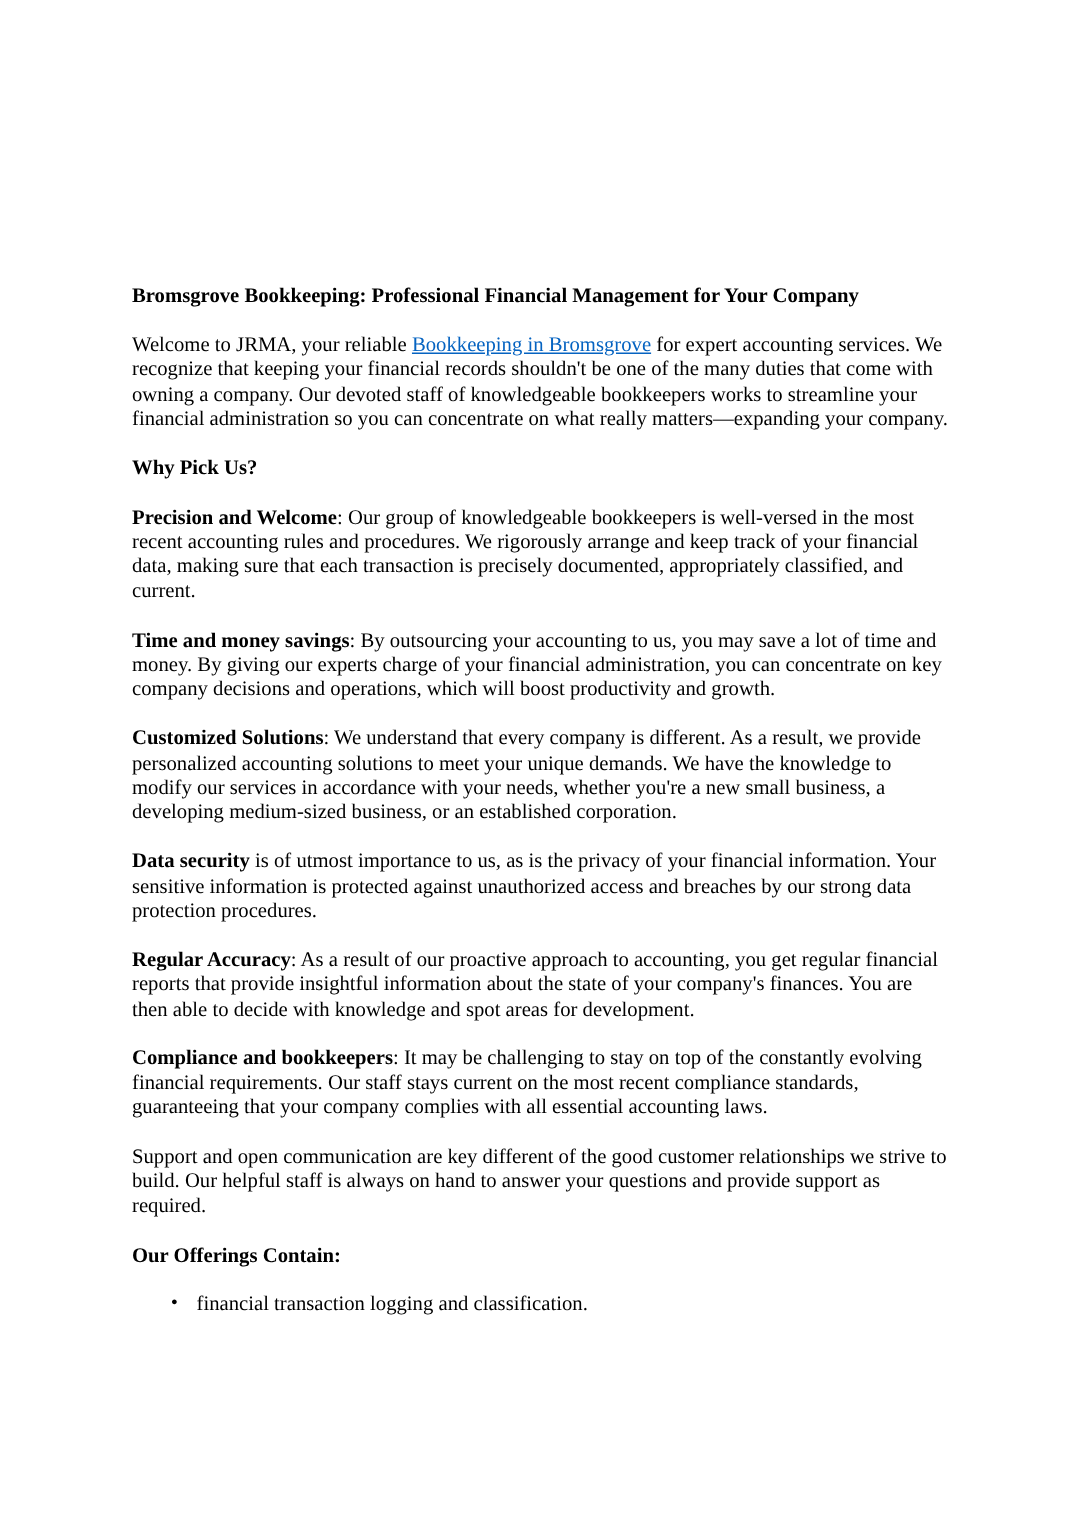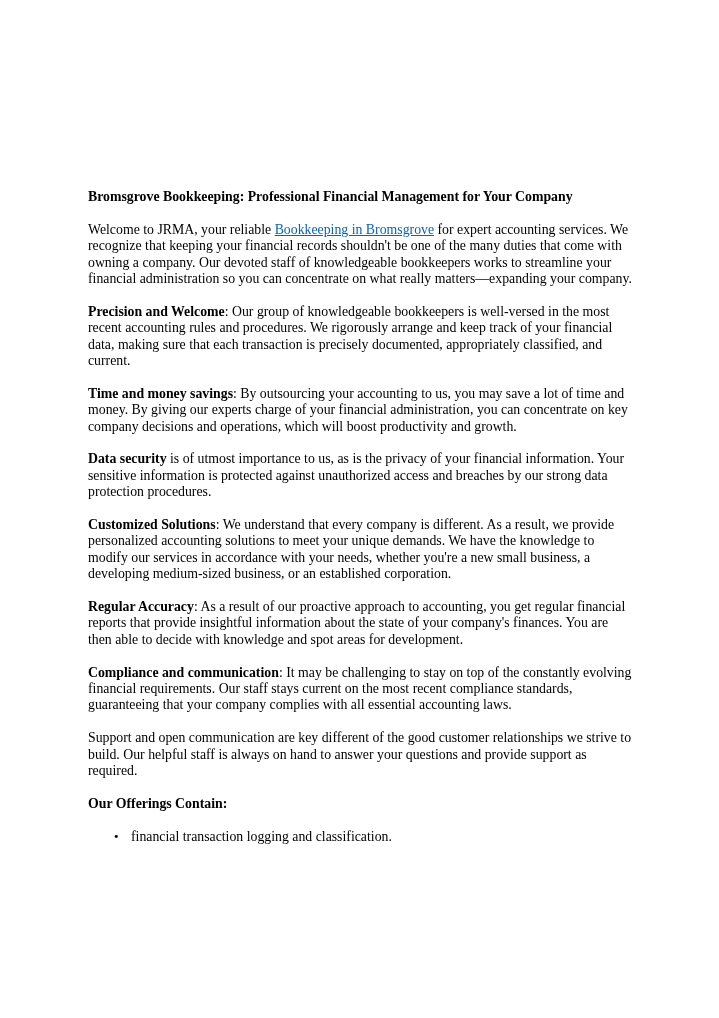--- a/index.html
+++ b/index.html
@@ -67,32 +67,33 @@
 </head>
 <body>
 
 <div class="page">
   <div class="doc">
 
     <h1 class="doc-title">Bromsgrove Bookkeeping: Professional Financial Management for Your Company</h1>
 
     <p><span>Welcome to JRMA, your reliable </span><a class="doc-link">Bookkeeping in Bromsgrove</a><span> for expert accounting services. We recognize that keeping your financial records shouldn't be one of the many duties that come with owning a company. Our devoted staff of knowledgeable bookkeepers works to streamline your financial administration so you can concentrate on what really matters—expanding your company.</span></p>
 
+    <h2 class="doc-heading">Why Pick Us?</h2>
 
     <p><span class="bold-lead">Precision and Welcome</span><span>: Our group of knowledgeable bookkeepers is well-versed in the most recent accounting rules and procedures. We rigorously arrange and keep track of your financial data, making sure that each transaction is precisely documented, appropriately classified, and current.</span></p>
 
     <p><span class="bold-lead">Time and money savings</span><span>: By outsourcing your accounting to us, you may save a lot of time and money. By giving our experts charge of your financial administration, you can concentrate on key company decisions and operations, which will boost productivity and growth.</span></p>
 
+    <p><span class="bold-lead">Customized Solutions</span><span>: We understand that every company is different. As a result, we provide personalized accounting solutions to meet your unique demands. We have the knowledge to modify our services in accordance with your needs, whether you're a new small business, a developing medium-sized business, or an established corporation.</span></p>
+
     <p><span class="bold-lead">Data security</span><span> is of utmost importance to us, as is the privacy of your financial information. Your sensitive information is protected against unauthorized access and breaches by our strong data protection procedures.</span></p>
-
-    <p><span class="bold-lead">Customized Solutions</span><span>: We understand that every company is different. As a result, we provide personalized accounting solutions to meet your unique demands. We have the knowledge to modify our services in accordance with your needs, whether you're a new small business, a developing medium-sized business, or an established corporation.</span></p>
 
     <p><span class="bold-lead">Regular Accuracy</span><span>: As a result of our proactive approach to accounting, you get regular financial reports that provide insightful information about the state of your company's finances. You are then able to decide with knowledge and spot areas for development.</span></p>
 
-    <p><span class="bold-lead">Compliance and communication</span><span>: It may be challenging to stay on top of the constantly evolving financial requirements. Our staff stays current on the most recent compliance standards, guaranteeing that your company complies with all essential accounting laws.</span></p>
+    <p><span class="bold-lead">Compliance and bookkeepers</span><span>: It may be challenging to stay on top of the constantly evolving financial requirements. Our staff stays current on the most recent compliance standards, guaranteeing that your company complies with all essential accounting laws.</span></p>
 
     <p>Support and open communication are key different of the good customer relationships we strive to build. Our helpful staff is always on hand to answer your questions and provide support as required.</p>
 
     <h2 class="doc-heading">Our Offerings Contain:</h2>
 
     <ul class="bullet-list">
       <li class="bullet-item">
         <span class="bullet-dot">•</span>
         <span>financial transaction logging and classification.</span>
       </li>

